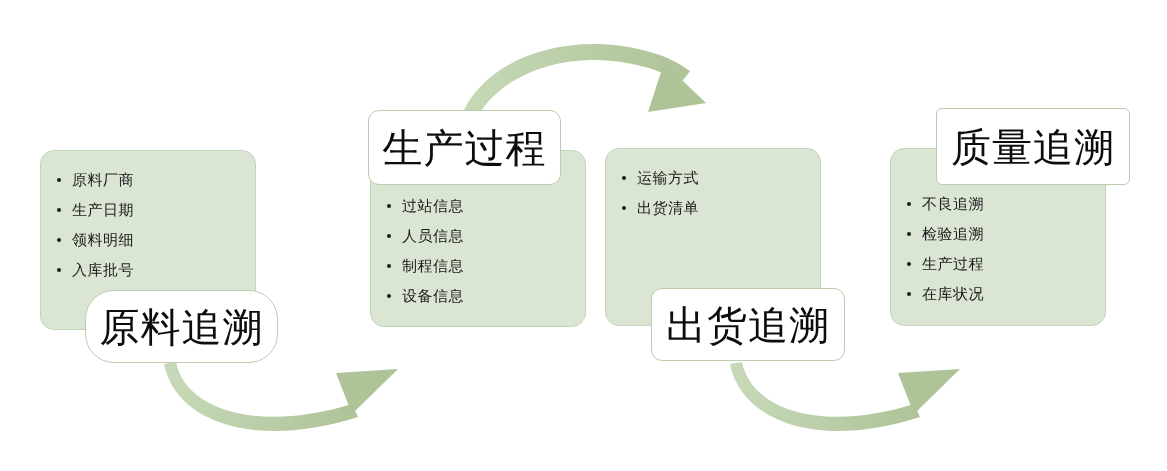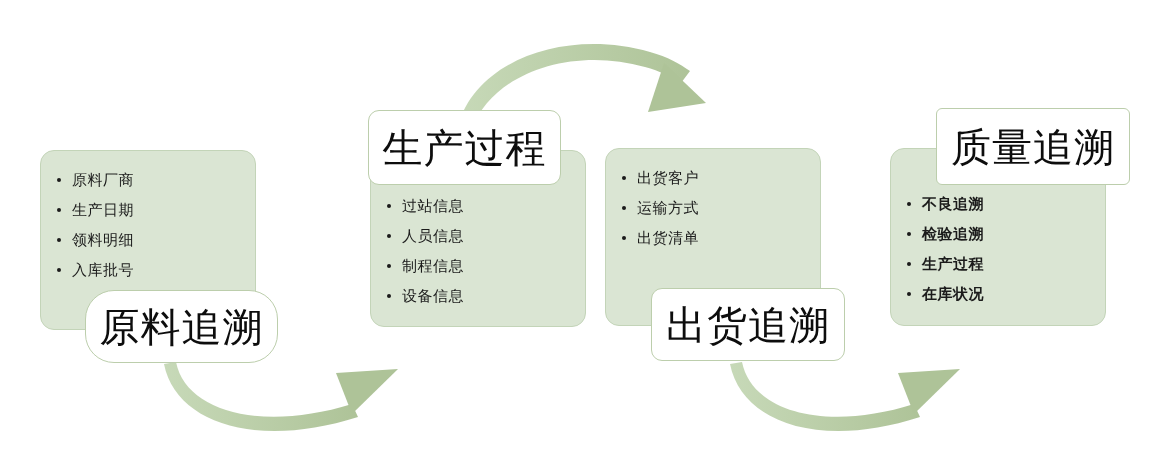--- a/index.html
+++ b/index.html
@@ -138,31 +138,30 @@
       <li><span class="dot"></span><span>制程信息</span></li>
       <li><span class="dot"></span><span>设备信息</span></li>
     </ul>
   </div>
   <div class="label-card" style="left:368px; top:110px; width:193px; height:75px;">
     <span class="label-text">生产过程</span>
   </div>
 
   <div class="panel" style="left:605px; top:148px; width:216px; height:178px;">
     <ul class="bullets">
-      <li><span class="dot"></span><span>出货客户</span></li>
       <li><span class="dot"></span><span>运输方式</span></li>
       <li><span class="dot"></span><span>出货清单</span></li>
     </ul>
   </div>
   <div class="label-card" style="left:651px; top:288px; width:194px; height:73px;">
     <span class="label-text">出货追溯</span>
   </div>
 
   <div class="panel" style="left:890px; top:148px; width:216px; height:178px;">
-    <ul class="bullets" style="top:40px;font-weight:bold;">
+    <ul class="bullets" style="top:40px;">
       <li><span class="dot"></span><span>不良追溯</span></li>
       <li><span class="dot"></span><span>检验追溯</span></li>
       <li><span class="dot"></span><span>生产过程</span></li>
       <li><span class="dot"></span><span>在库状况</span></li>
     </ul>
   </div>
   <div class="label-card" style="left:936px; top:108px; width:194px; height:77px;border-radius:6px;">
     <span class="label-text">质量追溯</span>
   </div>
 

